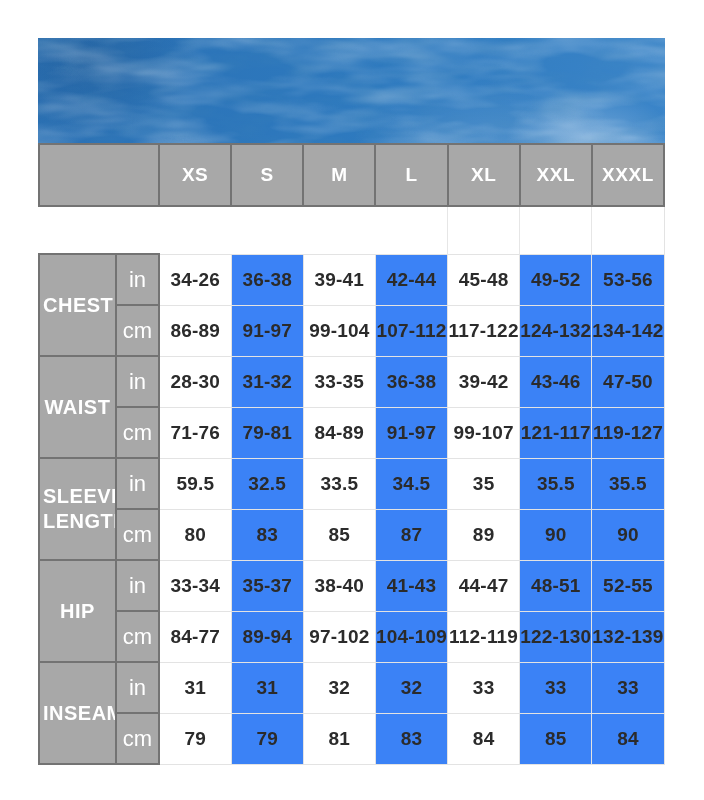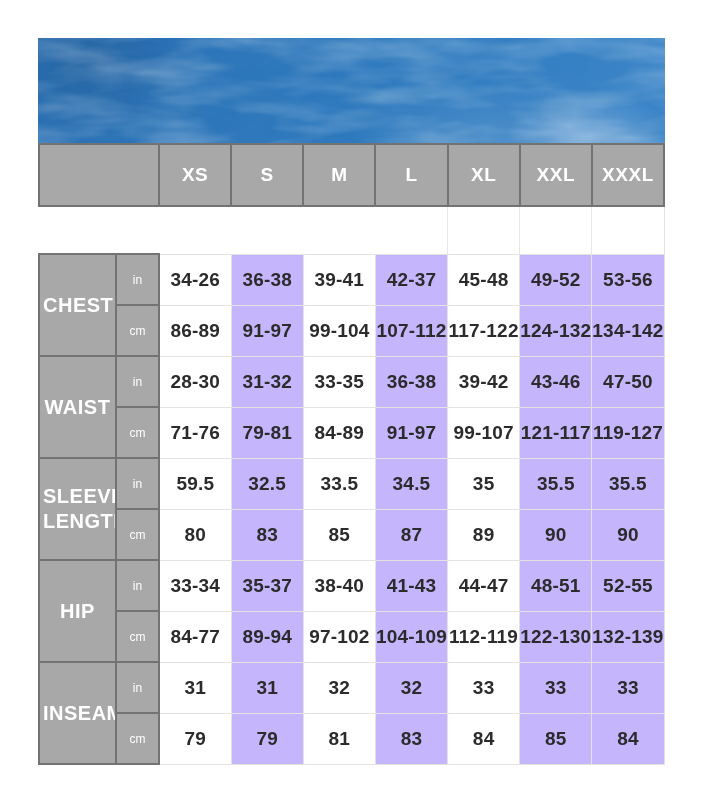--- a/index.html
+++ b/index.html
@@ -82,30 +82,30 @@
 
   
   tr.vrow td { height: 49px; }
   td.lbl {
     font-size: 20px;
     font-weight: 600;
     letter-spacing: .5px;
     line-height: 1.25;
     padding: 0 3px;
   }
-  td.unit { font-size: 12px; font-weight: 400; }
+  td.unit { font-size: 22px; font-weight: 400; }
   td.val {
     background: #ffffff;
     border: 1px solid #e3e3e3;
     font-size: 19px;
     font-weight: 600;
     color: #2b2b2b;
     letter-spacing: .2px;
   }
-  td.val.alt { background: #c4b5fd; margin-top: 39px; }
+  td.val.alt { background: #3b82f6; margin-top: 39px; }
 </style>
 </head>
 <body>
 
 <div class="sheet">
   <div class="content">
 
     <div class="banner">
       <svg class="tex" width="627" height="105" xmlns="http://www.w3.org/2000/svg" aria-hidden="true">
         <defs>
@@ -154,21 +154,21 @@
         <td class="sp"></td>
         <td class="sp"></td>
       </tr>
 
       <tr class="vrow">
         <td class="gray lbl" rowspan="2">CHEST</td>
         <td class="gray unit">in</td>
         <td class="val">34-26</td>
         <td class="val alt">36-38</td>
         <td class="val">39-41</td>
-        <td class="val alt">42-37</td>
+        <td class="val alt">42-44</td>
         <td class="val">45-48</td>
         <td class="val alt">49-52</td>
         <td class="val alt">53-56</td>
       </tr>
       <tr class="vrow">
         <td class="gray unit">cm</td>
         <td class="val">86-89</td>
         <td class="val alt">91-97</td>
         <td class="val">99-104</td>
         <td class="val alt">107-112</td>

